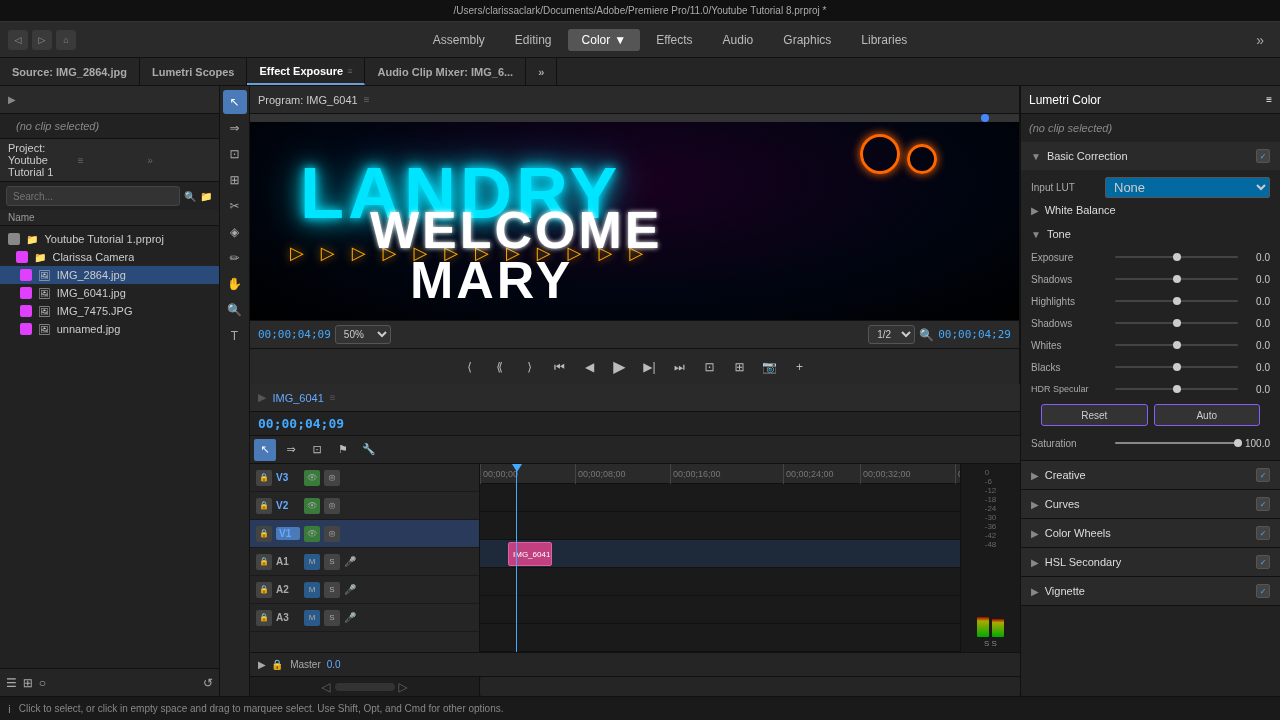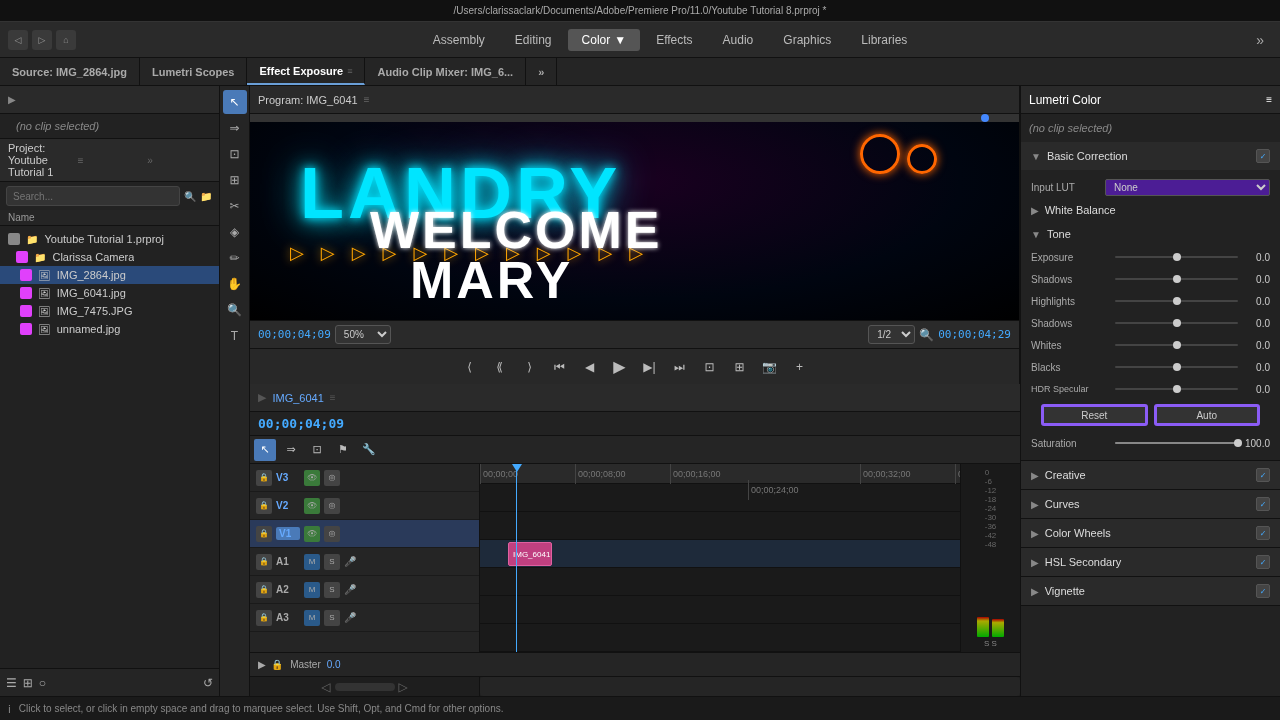--- a/index.html
+++ b/index.html
@@ -618,38 +618,38 @@
       align-items: center;
       height: 22px;
       gap: 4px;
     }
     .lut-label {
       font-size: 10px;
       color: #aaa;
       min-width: 70px;
     }
     .lut-select {
-      background: #4c1d95;
+      background: #0369a1;
       border: 1px solid #555;
       color: #ccc;
-      font-size: 10px;
+      font-size: 13px;
       padding: 1px 4px;
       border-radius: 2px;
       flex: 1;
     }
     .section-buttons {
       display: flex;
       gap: 6px;
       padding: 4px 10px 6px;
     }
     .section-btn {
       flex: 1;
       height: 22px;
       background: #333;
-      border: 3px solid #8b5cf6;
+      border: 1px solid #8b5cf6;
       border-radius: 3px;
       color: #ccc;
       font-size: 10px;
       cursor: pointer;
       display: flex;
       align-items: center;
       justify-content: center;
     }
     .chevron {
       font-size: 10px;
@@ -979,21 +979,21 @@
               <div class="time-ruler">
                 <div class="ruler-mark" style="left:0;">
                     <span>00;00;00</span>
                   </div>
                 <div class="ruler-mark" style="left:95px;">
                     <span>00;00;08;00</span>
                   </div>
                 <div class="ruler-mark" style="left:190px;">
                     <span>00;00;16;00</span>
                   </div>
-                <div class="ruler-mark" style="left:268px;margin-top:16px;">
+                <div class="ruler-mark" style="left:303px;">
                     <span>00;00;24;00</span>
                   </div>
                 <div class="ruler-mark" style="left:380px;">
                     <span>00;00;32;00</span>
                   </div>
                 <div class="ruler-mark" style="left:475px;">
                     <span>00;00;40;00</span>
                   </div>
 
               </div>

